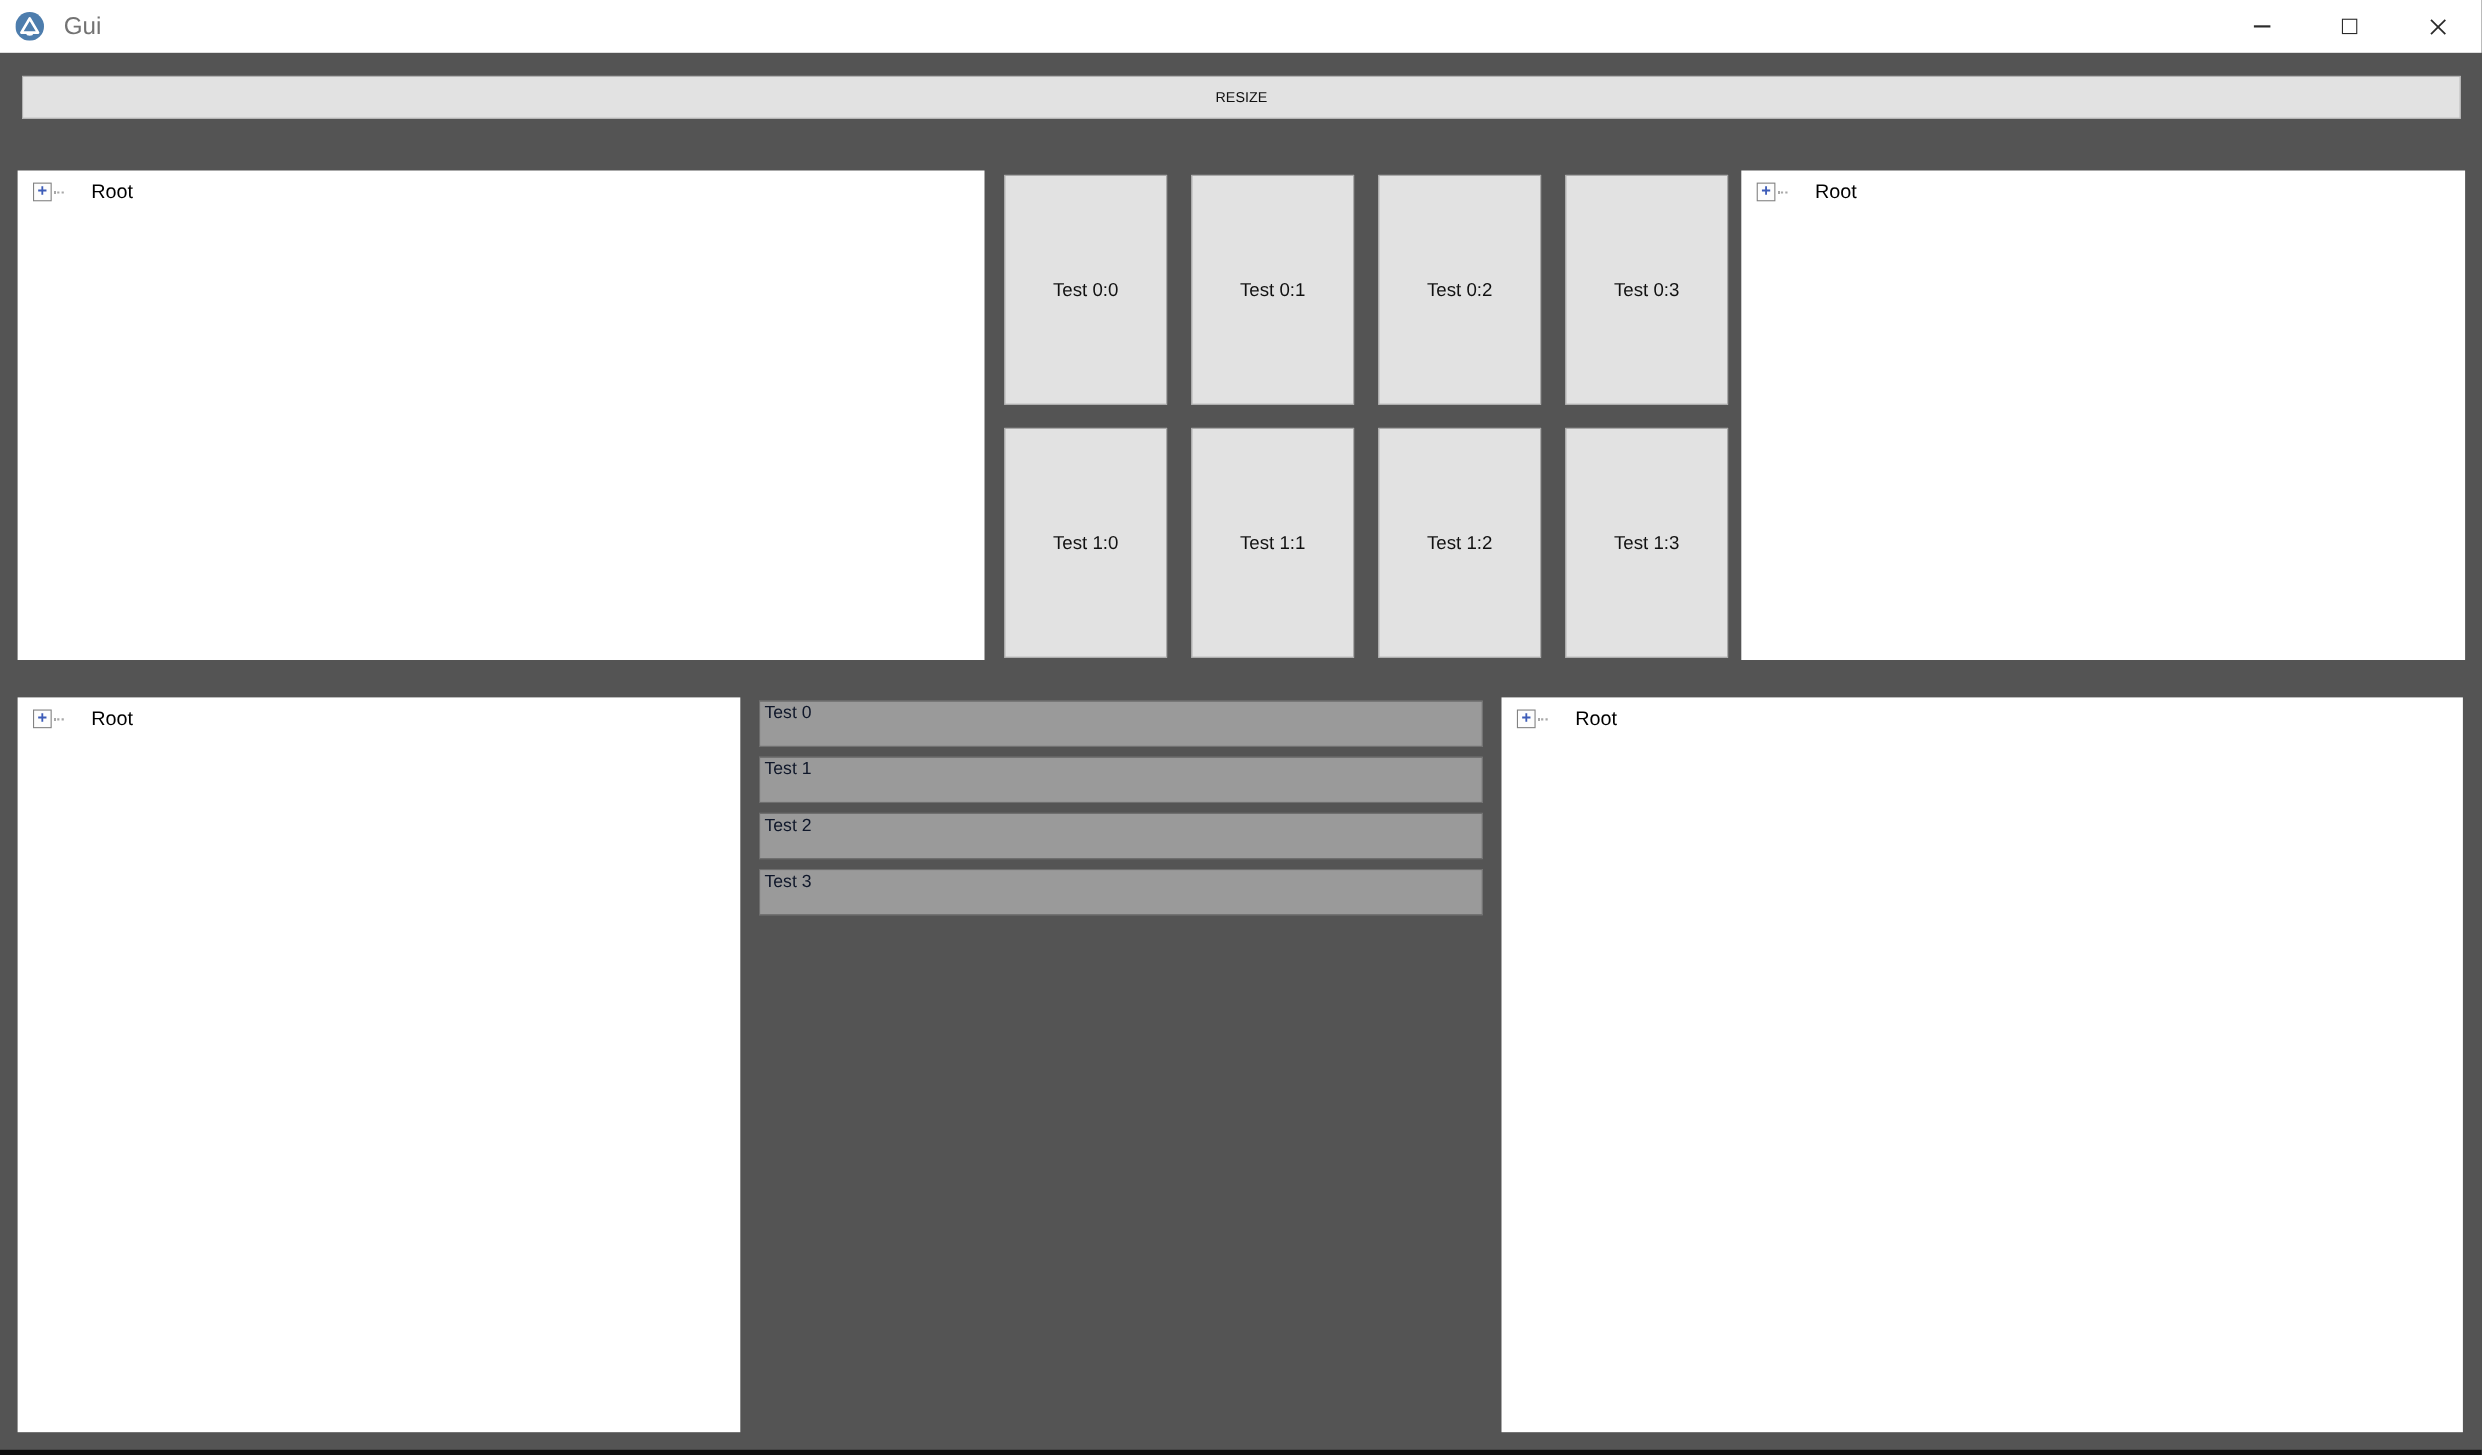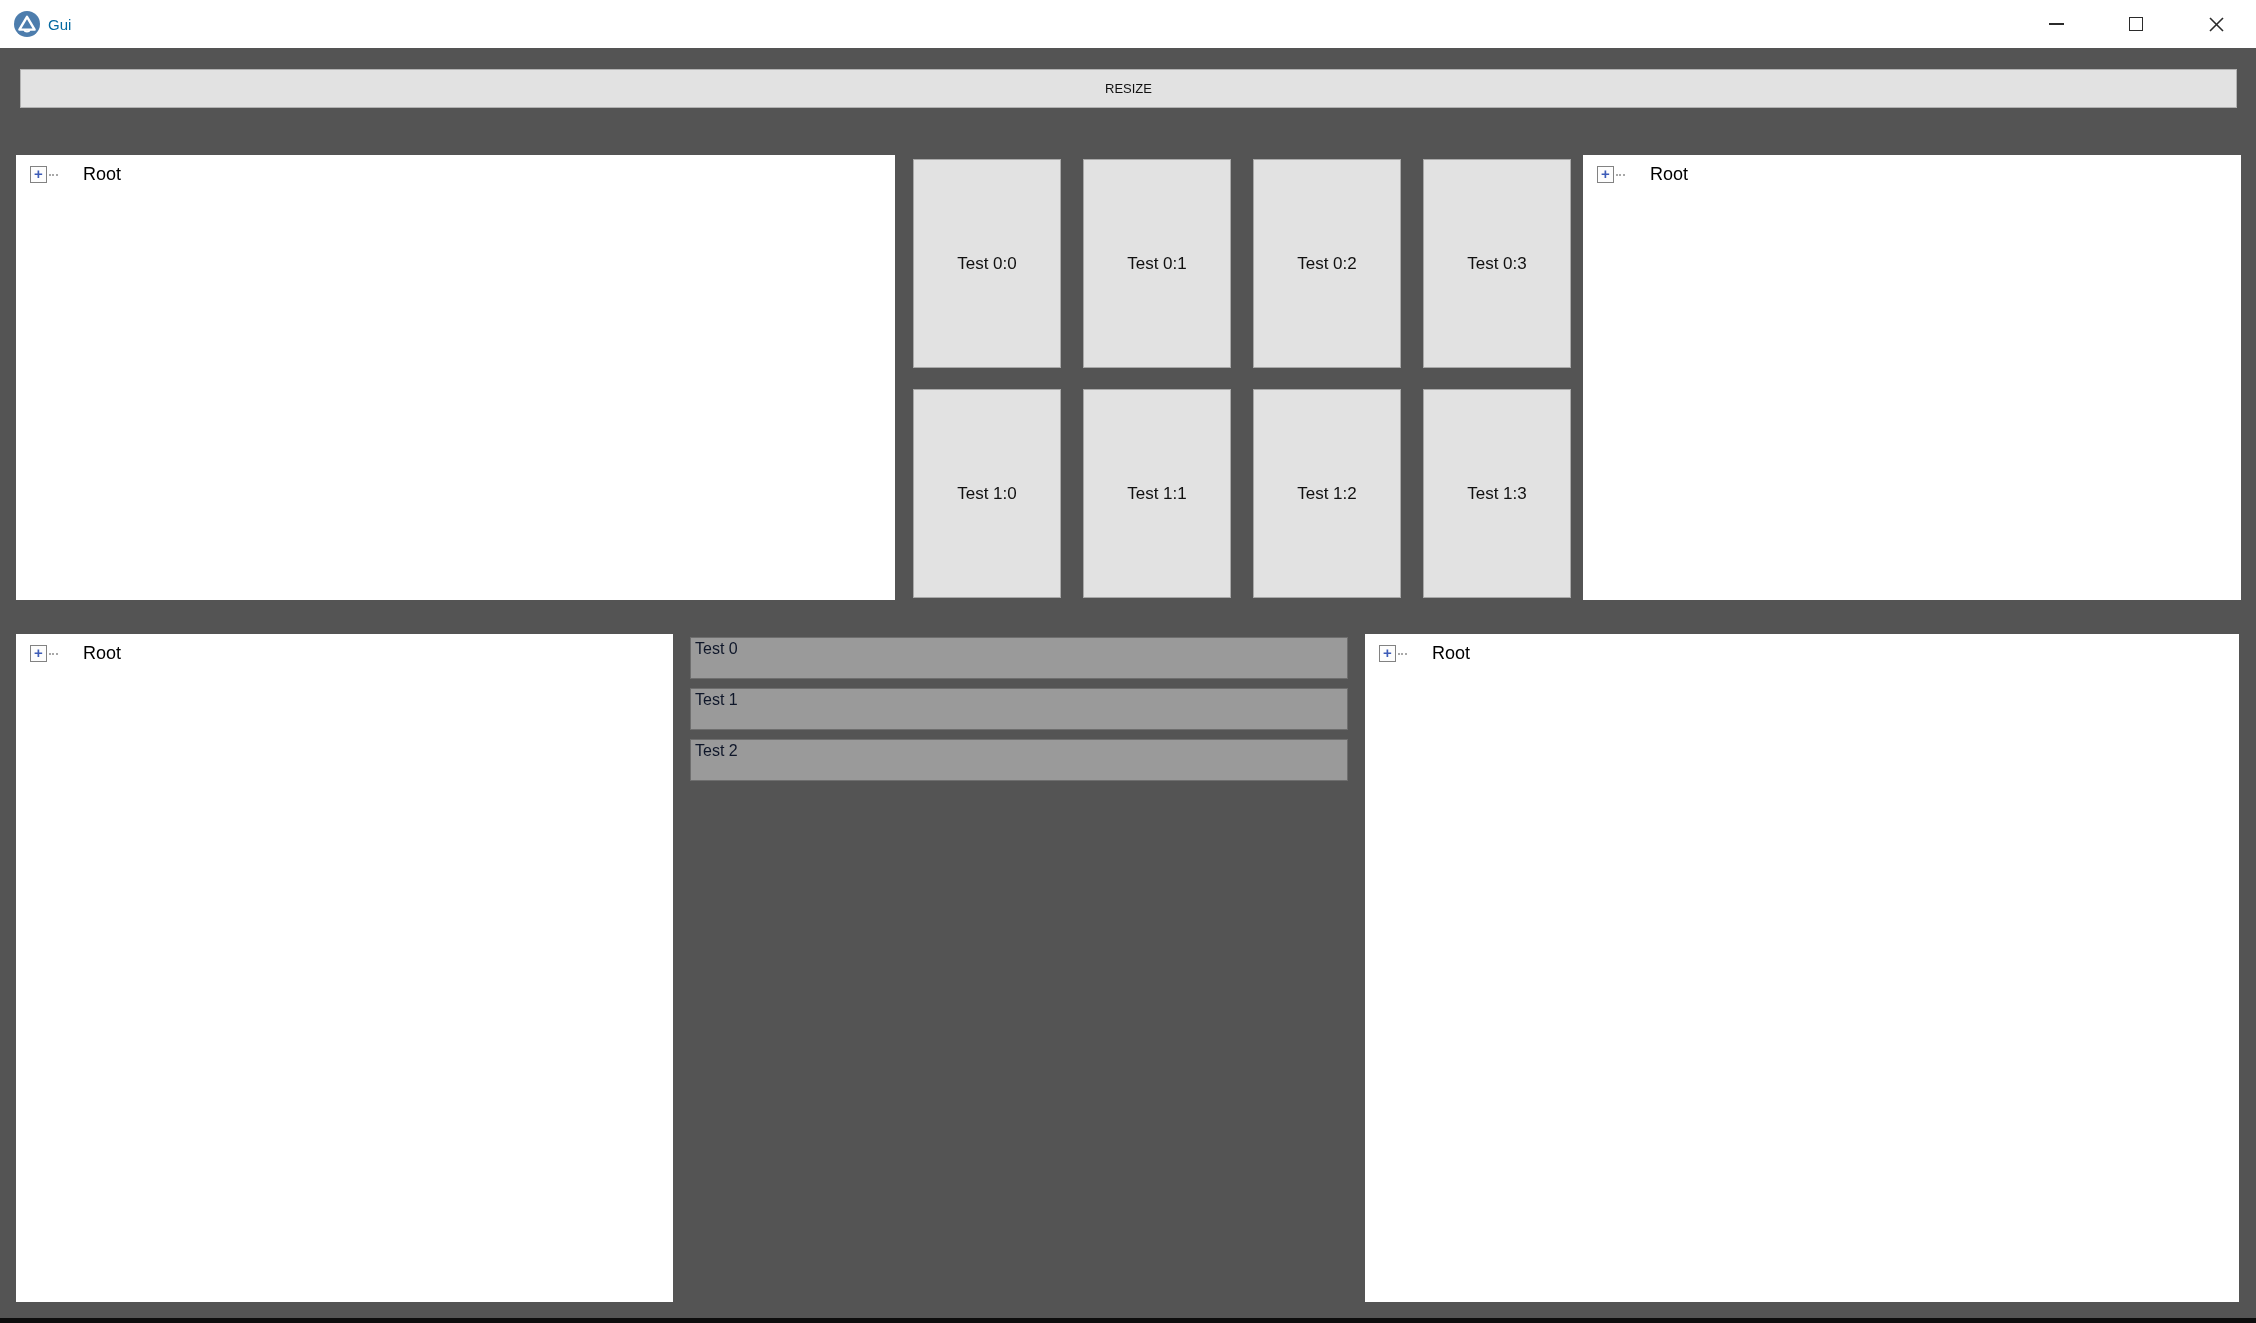--- a/index.html
+++ b/index.html
@@ -11,21 +11,21 @@
     color: #000;
     overflow: hidden;
   }
 
   
   .titlebar {
     position: absolute; left: 0; top: 0; width: 2256px; height: 48px;
     background: #ffffff; display: flex; align-items: center;
   }
   .app-icon { width: 26px; height: 26px; margin-left: 14px; flex: 0 0 auto; }
-  .title-text { margin-left: 8px; font-size: 15px; color: #0369a1; }
+  .title-text { margin-left: 18px; font-size: 22px; color: #737373; }
   .caption-buttons { position: absolute; right: 0; top: 0; height: 48px; display: flex; }
   .caption-btn {
     width: 80px; height: 48px; display: flex; align-items: center; justify-content: center;
     background: transparent; border: none; cursor: default;
   }
   .glyph-min { width: 15px; height: 0; border-top: 2px solid #2b2b2b; }
   .glyph-max { width: 14px; height: 14px; border: 1.6px solid #2b2b2b; background: transparent; }
 
   
   .resize-btn {
@@ -143,20 +143,21 @@
     <span class="expand-box">+</span>
     <span class="tree-connector"></span>
     <span class="tree-label">Root</span>
   </div>
 </div>
 
 <div class="test-list">
   <div class="list-item">Test 0</div>
   <div class="list-item">Test 1</div>
   <div class="list-item">Test 2</div>
+  <div class="list-item">Test 3</div>
 </div>
 
 <div class="panel" id="panel-br">
   <div class="tree-node">
     <span class="expand-box">+</span>
     <span class="tree-connector"></span>
     <span class="tree-label">Root</span>
   </div>
 </div>
 

